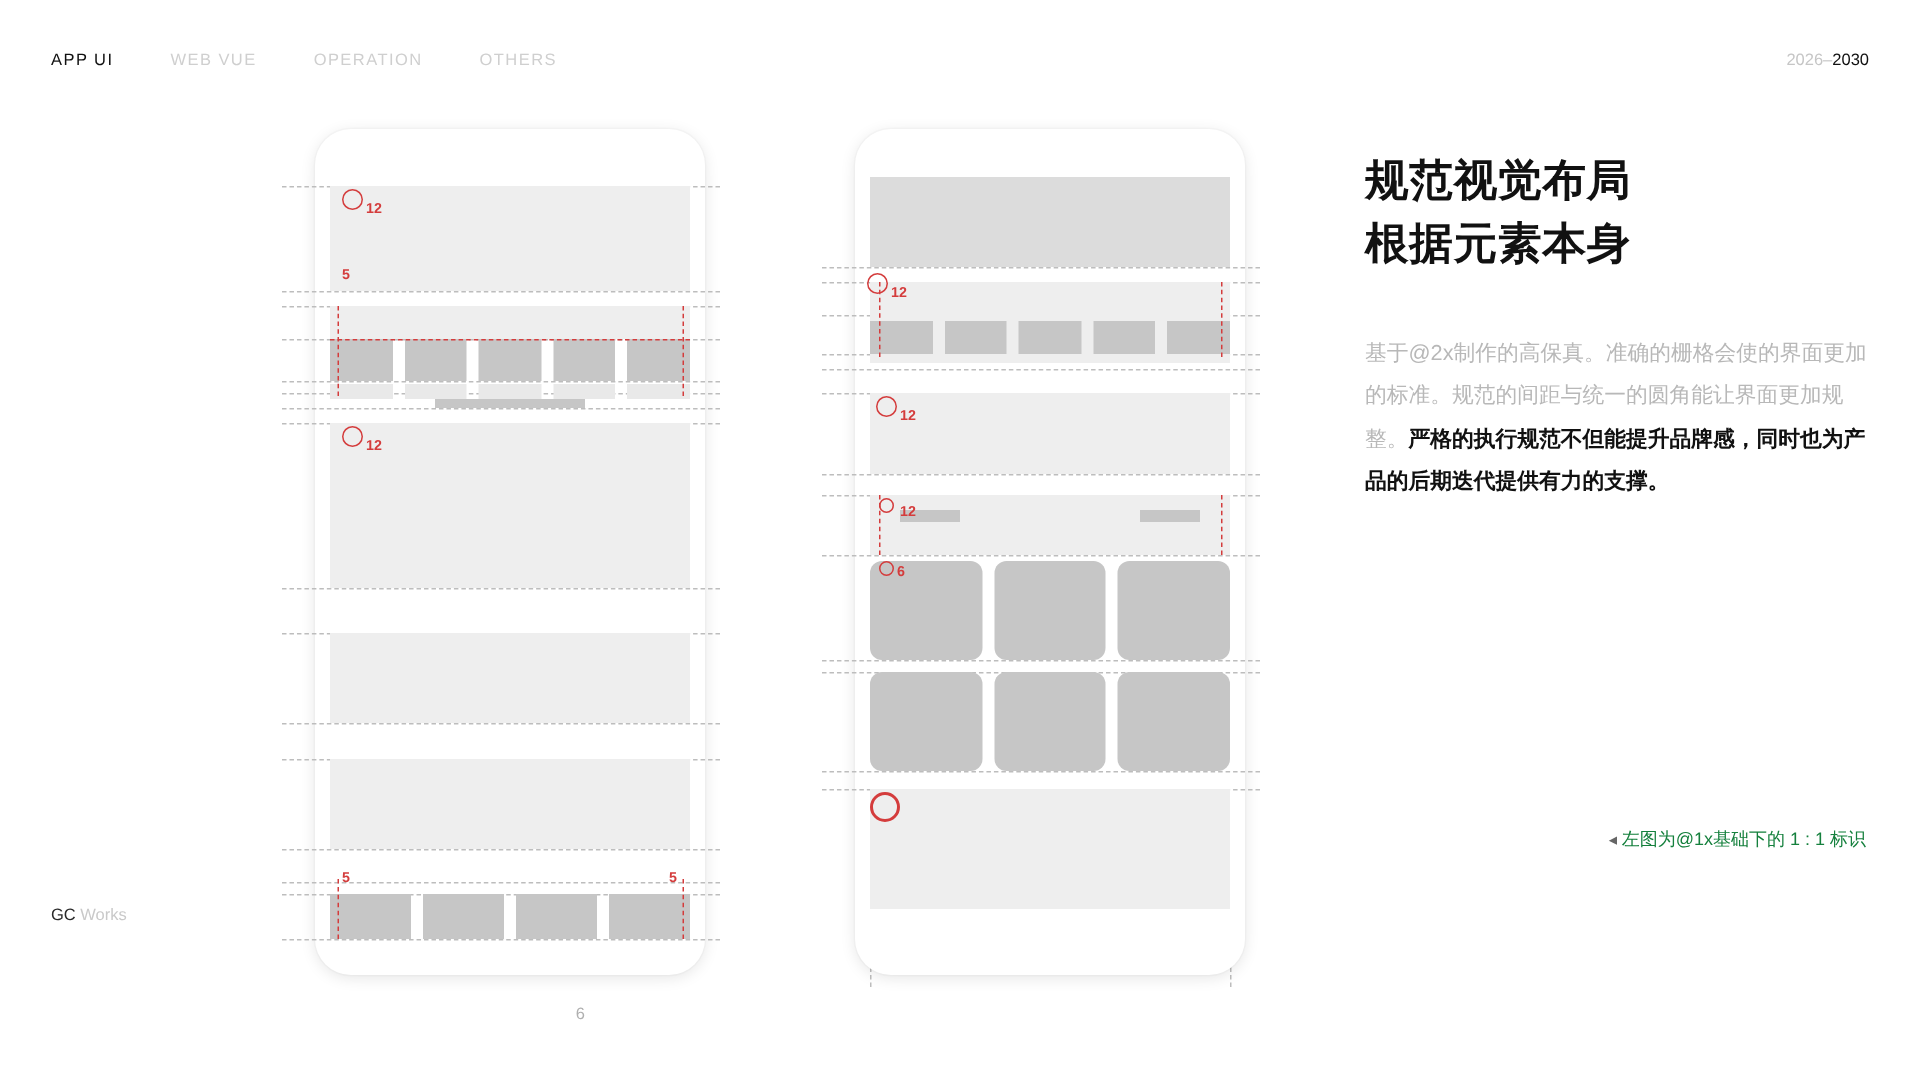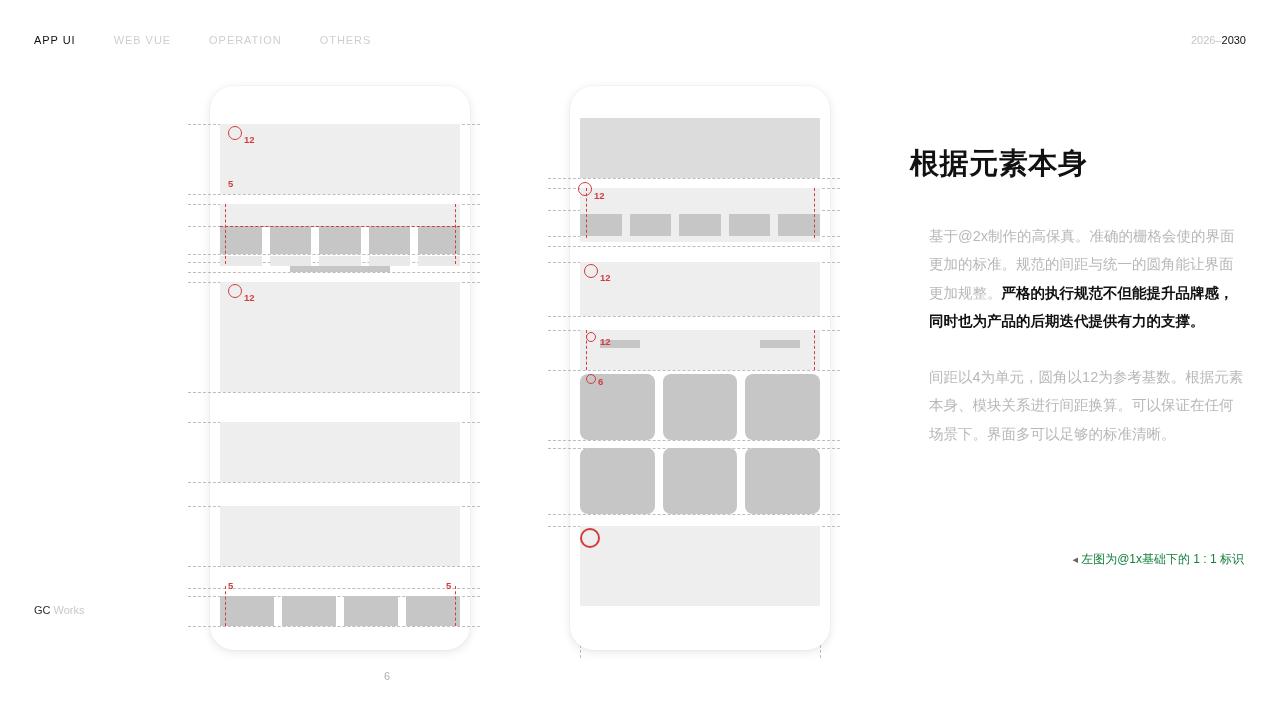--- a/index.html
+++ b/index.html
@@ -16,21 +16,21 @@
 
   
   .footer { position: absolute; left: 34px; bottom: 24px; font-size: 11px; color: #c9c9c9; }
   .footer .strong { color: #2a2a2a; }
   .note { position: absolute; right: 36px; bottom: 72px; font-size: 12px; color: #15803d; }
   .note::before { content: "◂ "; font-size: 11px; color: #666; }
 
   
   .right { position: absolute; top: 100px; left: 910px; width: 336px; }
   .right h1 { font-size: 29px; font-weight: 700; line-height: 1.45; letter-spacing: 0.02em; color: #111; }
-  .right p { font-size: 14.5px; line-height: 1.95; color: #b8b8b8; margin-left: 19px; }
+  .right p { font-size: 14.5px; line-height: 1.95; color: #b8b8b8; }
   .right p .emph { color: #111; font-weight: 600; }
   .right .p1 { margin-top: 38px; }
   .right .p2 { margin-top: 28px; }
 
   
   .phones { position: absolute; top: 86px; left: 180px; width: 710px; height: 600px; }
   .phone { position: absolute; top: 0; width: 260px; height: 564px; border-radius: 24px; background: #fff; box-shadow: 0 2px 10px rgba(0,0,0,0.10), 0 0 0 1px rgba(0,0,0,0.02); }
   #ph1 { left: 30px; }
   #ph2 { left: 390px; }
 
@@ -106,27 +106,26 @@
       <div class="nav-tab">OPERATION</div>
       <div class="nav-tab">OTHERS</div>
     </div>
     <div class="nav-date">
       <span>2026–</span><span class="strong">2030</span>
     </div>
   </div>
 
   <div class="right">
     <h1>
-      <br>
+      <span>规范视觉布局</span><br>
       <span>根据元素本身</span>
     </h1>
     <p class="p1">
       <span>基于@2x制作的高保真。准确的栅格会使的界面更加的标准。规范的间距与统一的圆角能让界面更加规整。</span><span class="emph">严格的执行规范不但能提升品牌感，同时也为产品的后期迭代提供有力的支撑。</span>
     </p>
-    <p class="p2">间距以4为单元，圆角以12为参考基数。根据元素本身、模块关系进行间距换算。可以保证在任何场景下。界面多可以足够的标准清晰。</p>
   </div>
 
   <div class="phones">
 
     <div class="rl a1">12</div>
     <div class="rl a2">6</div>
     <div class="rl a3">16</div>
     <div class="rl a4">12</div>
     <div class="rl a5">12</div>
     <div class="rl a6">12</div>

